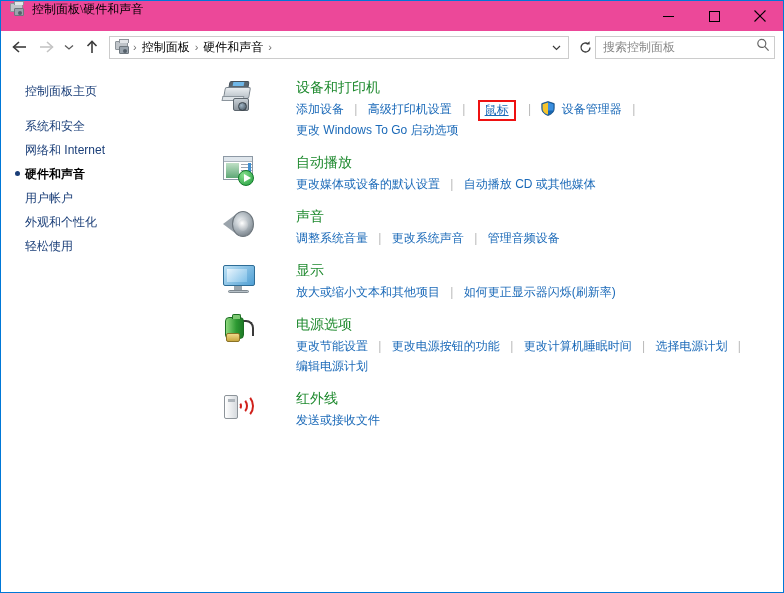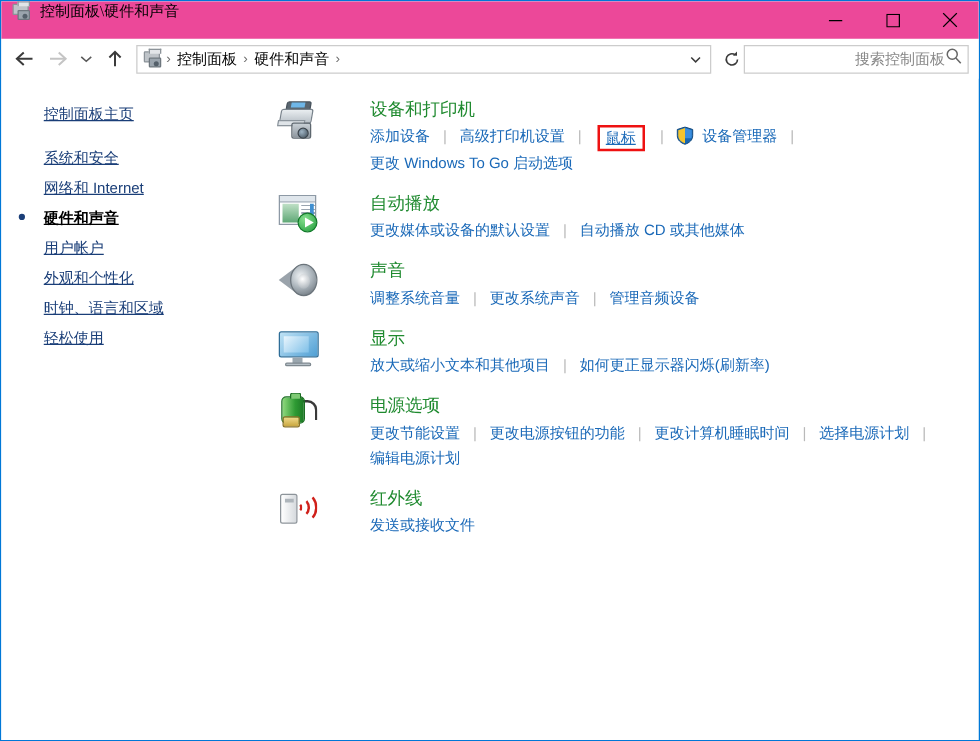--- a/index.html
+++ b/index.html
@@ -117,46 +117,44 @@
     display: flex; align-items: center; justify-content: center;
     flex: 0 0 auto;
   }
   .searchbox {
     width: 180px; height: 23px;
     border: 1px solid #cccccc;
     background: #ffffff;
     display: flex; align-items: center;
     padding: 0 4px 0 7px;
     flex: 0 0 auto;
-    text-align: right;
   }
   .search-placeholder {
     font-size: 12px; color: #888888;
     flex: 1 1 auto; white-space: nowrap;
   }
 
   
   .content {
     display: flex;
     height: calc(593px - 30px - 32px - 2px);
   }
   .sidebar {
     width: 200px;
     flex: 0 0 200px;
     padding-top: 16px;
     background: #ffffff;
   }
   .side-item {
     font-size: 12px;
     color: #1a3e78;
-    padding: 4px 0 4px 34px;
+    padding: 4px 0 4px 24px;
     white-space: nowrap;
     position: relative;
     line-height: 16px;
-    text-decoration: underline;
   }
   .side-item.home { margin-bottom: 11px; }
   .side-item.active {
     font-weight: bold;
     color: #000000;
   }
   .side-item.active::before {
     content: "";
     position: absolute;
     left: 14px; top: 9px;
@@ -505,21 +503,20 @@
 
 <div class="content">
 
   <div class="sidebar">
     <div class="side-item home">控制面板主页</div>
     <div class="side-item">系统和安全</div>
     <div class="side-item">网络和 Internet</div>
     <div class="side-item active">硬件和声音</div>
     <div class="side-item">用户帐户</div>
     <div class="side-item">外观和个性化</div>
-    <div class="side-item">时钟、语言和区域</div>
     <div class="side-item">轻松使用</div>
   </div>
 
   <div class="main">
 
     <div class="category">
       <div class="cat-icon ic-printer">
         <div class="top"></div>
           <div class="scr"></div>
         <div class="body"></div>

